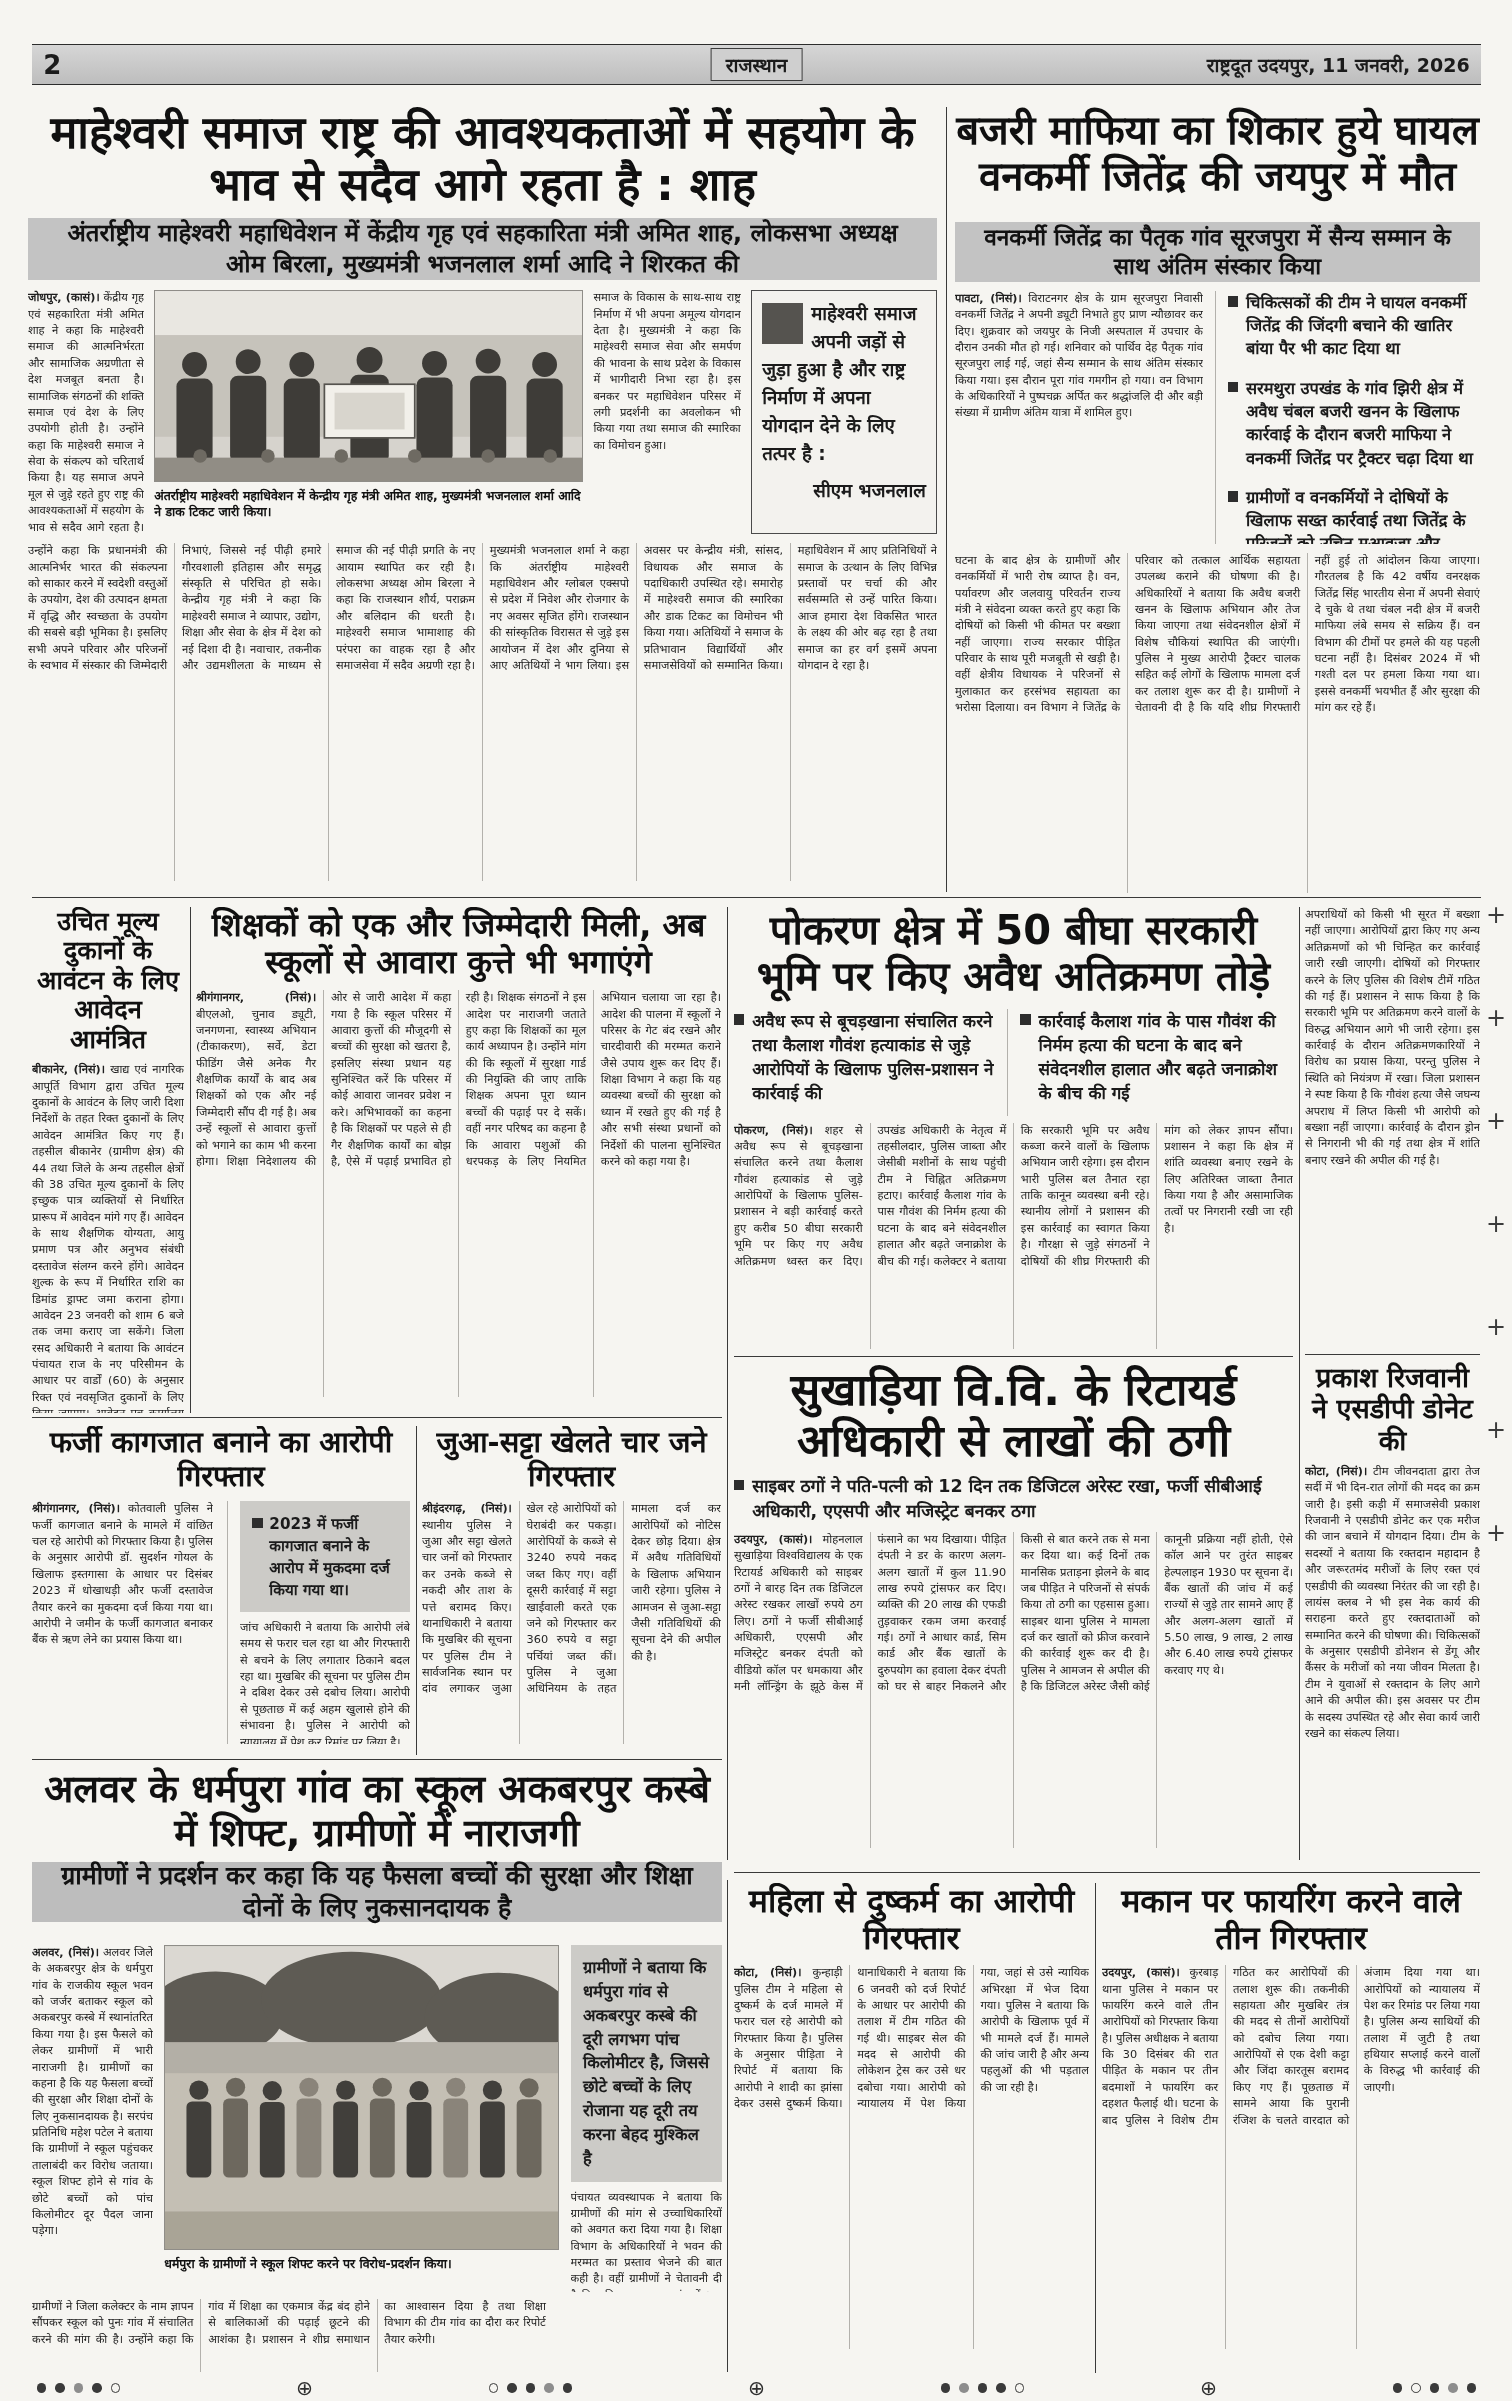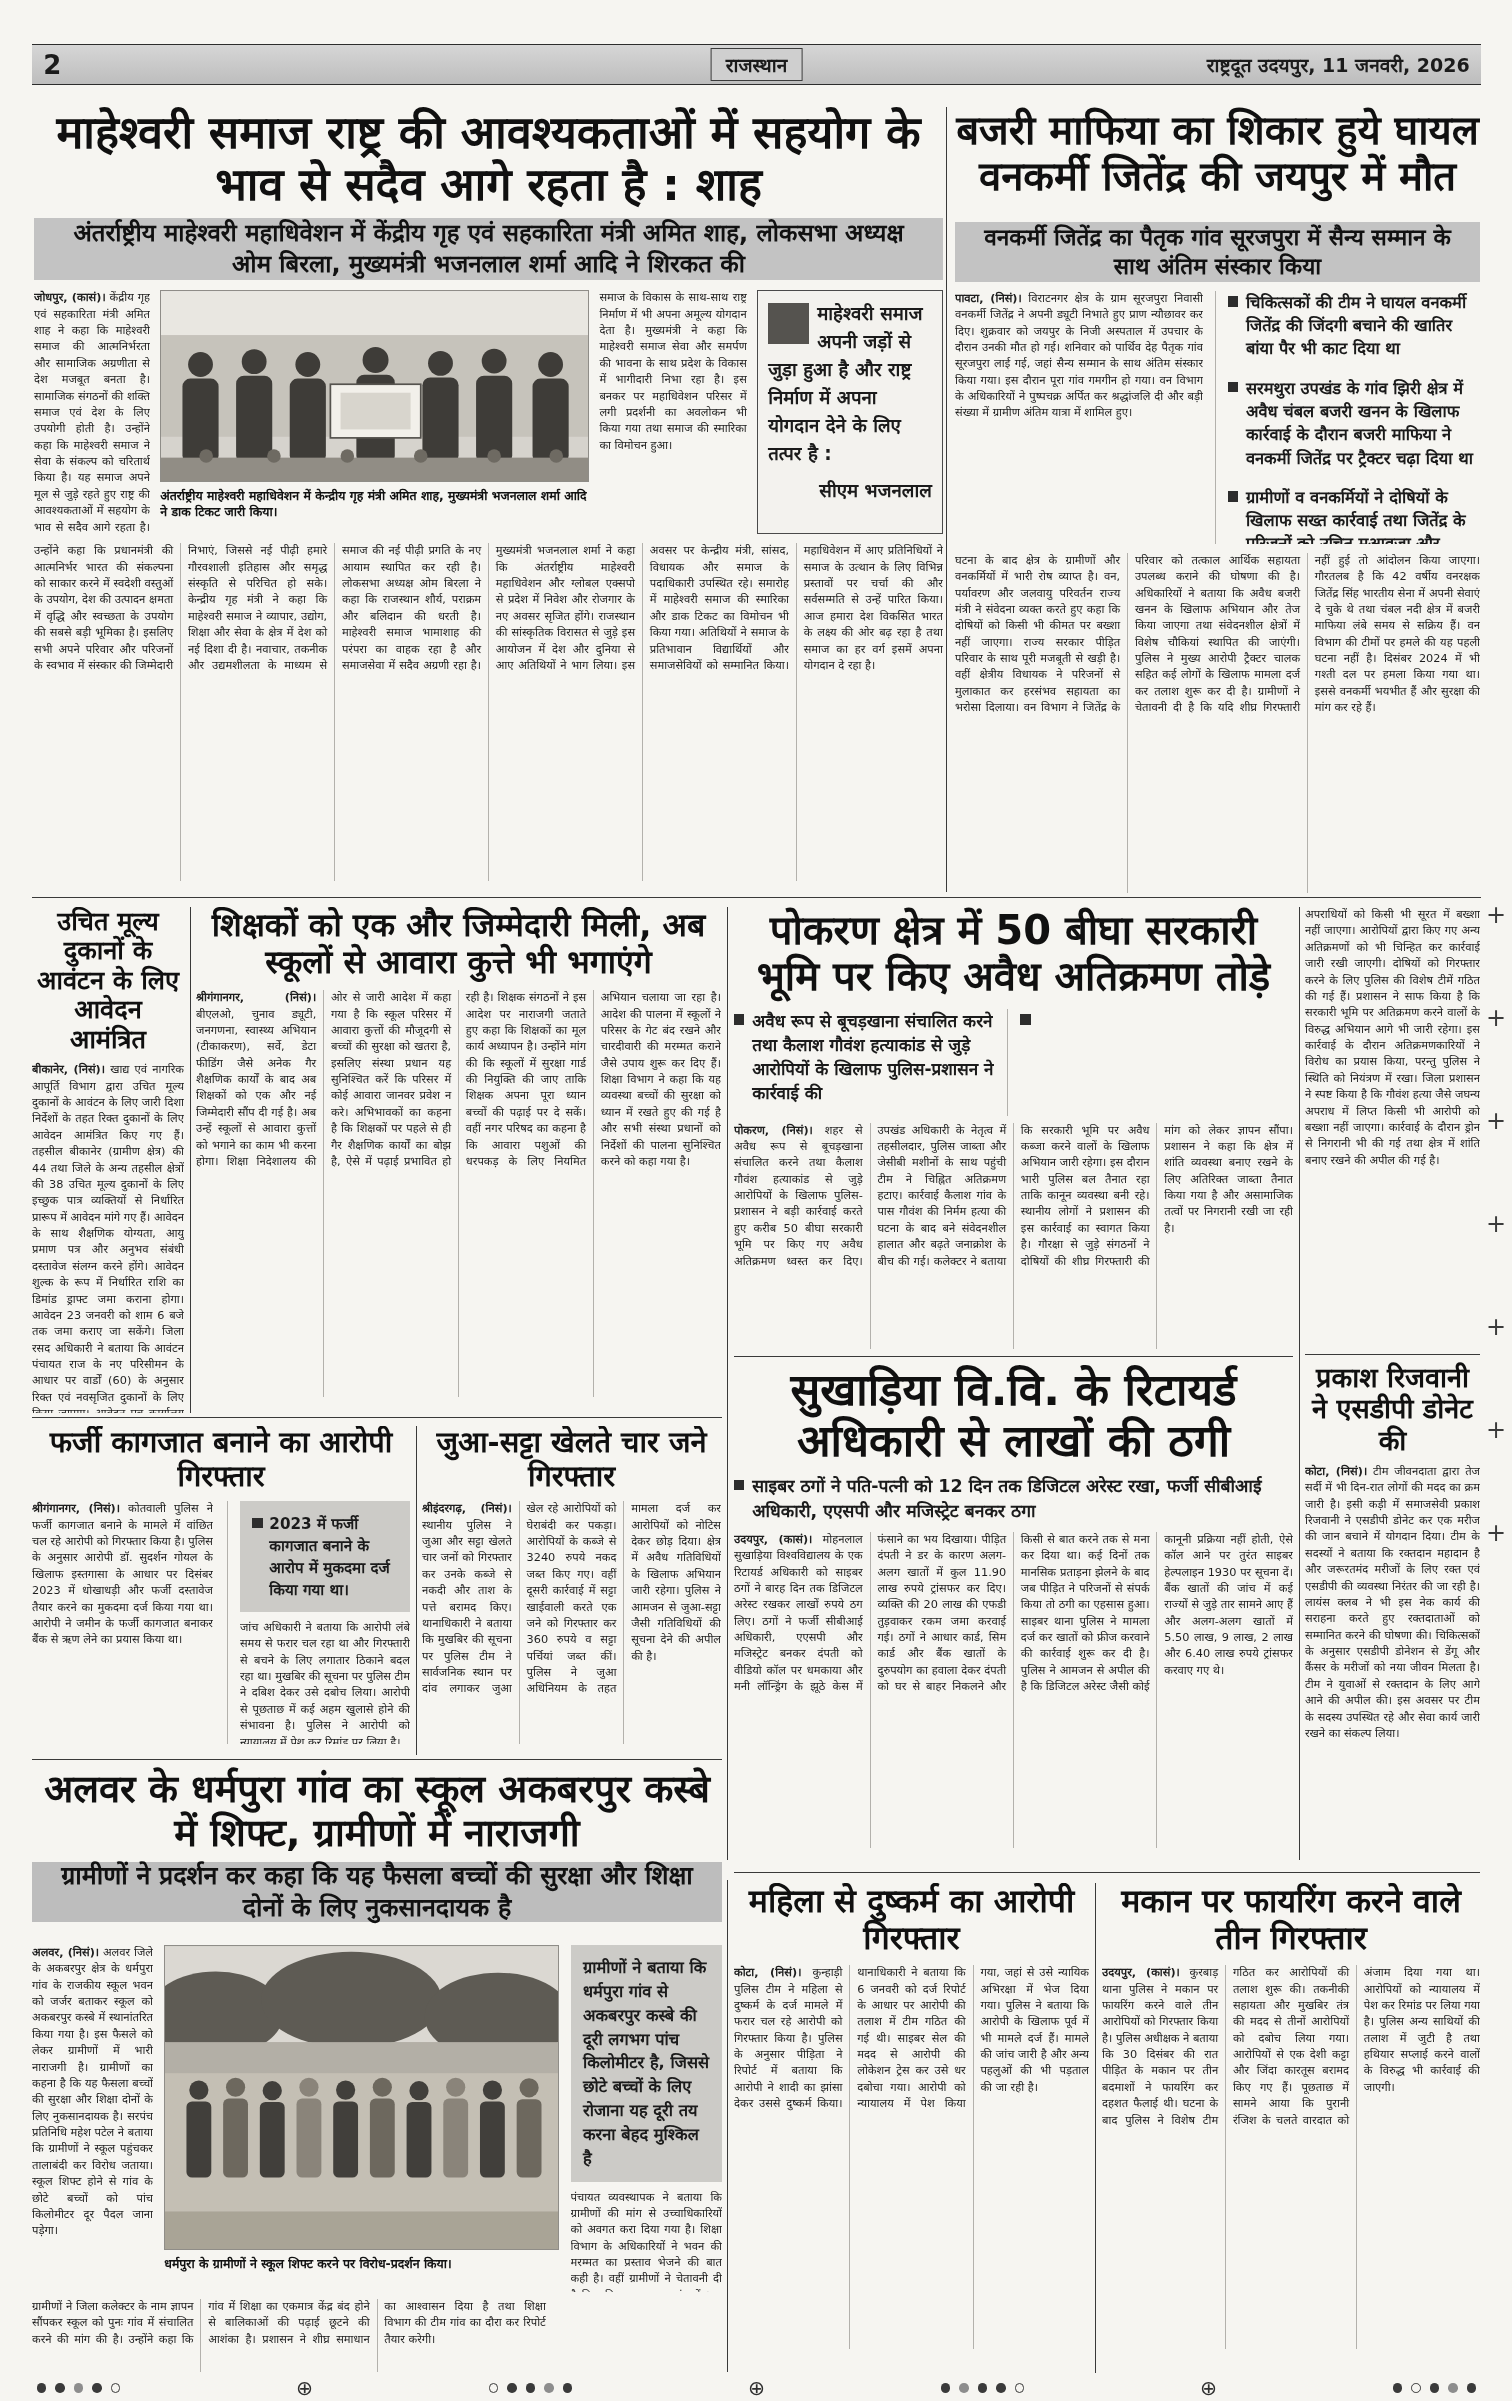--- a/index.html
+++ b/index.html
@@ -47,21 +47,21 @@
 <body>
 
 <div class="page">
 
   <div class="topbar">
     <div class="pagenum">2</div>
     <div class="section-box">राजस्थान</div>
     <div class="masthead">राष्ट्रदूत उदयपुर, 11 जनवरी, 2026</div>
   </div>
 
-  <section class="art" style="left:34px; top:107px; width:909px; height:786px;">
+  <section class="art" style="left:28px; top:107px; width:909px; height:786px;">
     <h1 class="hl" style="font-size:45px;">माहेश्वरी समाज राष्ट्र की आवश्यकताओं में सहयोग के भाव से सदैव आगे रहता है : शाह</h1>
     <div class="band" style="height:62px; font-size:24px; margin-top:6.8px;">अंतर्राष्ट्रीय माहेश्वरी महाधिवेशन में केंद्रीय गृह एवं सहकारिता मंत्री अमित शाह, लोकसभा अध्यक्ष ओम बिरला, मुख्यमंत्री भजनलाल शर्मा आदि ने शिरकत की</div>
     <div style="margin-top:10.2px; height:244px; display:flex; gap:10.2px;">
       <p class="bt clip" style="width:116px;">
         <span class="byl">जोधपुर, (कासं)।</span>
         <span>केंद्रीय गृह एवं सहकारिता मंत्री अमित शाह ने कहा कि माहेश्वरी समाज की आत्मनिर्भरता और सामाजिक अग्रणीता से देश मजबूत बनता है। सामाजिक संगठनों की शक्ति समाज एवं देश के लिए उपयोगी होती है। उन्होंने कहा कि माहेश्वरी समाज ने सेवा के संकल्प को चरितार्थ किया है। यह समाज अपने मूल से जुड़े रहते हुए राष्ट्र की आवश्यकताओं में सहयोग के भाव से सदैव आगे रहता है। वे पॉलिटेक्निक कॉलेज ग्राउंड में आयोजित अंतर्राष्ट्रीय माहेश्वरी महाधिवेशन को संबोधित कर रहे थे।</span>
       </p>
       <figure style="width:429px;">
         <div class="photo" style="height:192px;">
           <svg width="428" height="191" viewBox="0 0 758 338">
@@ -161,20 +161,21 @@
 
   <section class="art" style="left:734px; top:907px; width:559px; height:446px;">
     <h1 class="hl" style="font-size:40px;">पोकरण क्षेत्र में 50 बीघा सरकारी भूमि पर किए अवैध अतिक्रमण तोड़े</h1>
     <div style="margin-top:9px; display:flex; gap:8px; height:107px;">
       <div class="bitem clip" style="font-size:17px; width:265px;">
         <span class="sq"></span>
         <span>अवैध रूप से बूचड़खाना संचालित करने तथा कैलाश गौवंश हत्याकांड से जुड़े आरोपियों के खिलाफ पुलिस-प्रशासन ने कार्रवाई की</span>
       </div>
       <div class="bitem clip" style="font-size:17px; flex:1; border-left:0.6px solid #b3b1ac; padding-left:12.4px;">
         <span class="sq"></span>
+        <span>कार्रवाई कैलाश गांव के पास गौवंश की निर्मम हत्या की घटना के बाद बने संवेदनशील हालात और बढ़ते जनाक्रोश के बीच की गई</span>
       </div>
     </div>
     <div class="bt cols clip" style="margin-top:6.8px; height:226px; column-count:4;">
       <span class="byl">पोकरण, (निसं)।</span>
       <span>शहर से अवैध रूप से बूचड़खाना संचालित करने तथा कैलाश गौवंश हत्याकांड से जुड़े आरोपियों के खिलाफ पुलिस-प्रशासन ने बड़ी कार्रवाई करते हुए करीब 50 बीघा सरकारी भूमि पर किए गए अवैध अतिक्रमण ध्वस्त कर दिए। उपखंड अधिकारी के नेतृत्व में तहसीलदार, पुलिस जाब्ता और जेसीबी मशीनों के साथ पहुंची टीम ने चिह्नित अतिक्रमण हटाए। कार्रवाई कैलाश गांव के पास गौवंश की निर्मम हत्या की घटना के बाद बने संवेदनशील हालात और बढ़ते जनाक्रोश के बीच की गई। कलेक्टर ने बताया कि सरकारी भूमि पर अवैध कब्जा करने वालों के खिलाफ अभियान जारी रहेगा। इस दौरान भारी पुलिस बल तैनात रहा ताकि कानून व्यवस्था बनी रहे। स्थानीय लोगों ने प्रशासन की इस कार्रवाई का स्वागत किया है। गौरक्षा से जुड़े संगठनों ने दोषियों की शीघ्र गिरफ्तारी की मांग को लेकर ज्ञापन सौंपा। प्रशासन ने कहा कि क्षेत्र में शांति व्यवस्था बनाए रखने के लिए अतिरिक्त जाब्ता तैनात किया गया है और असामाजिक तत्वों पर निगरानी रखी जा रही है।</span>
     </div>
   </section>
 
   <div class="vr" style="left:1299px; top:907px; height:953px;"></div>
 

